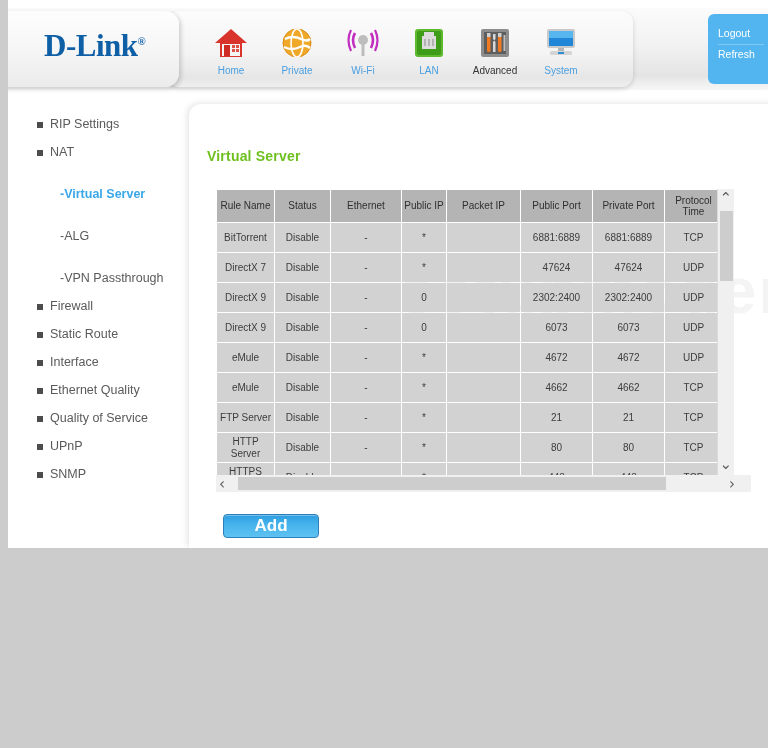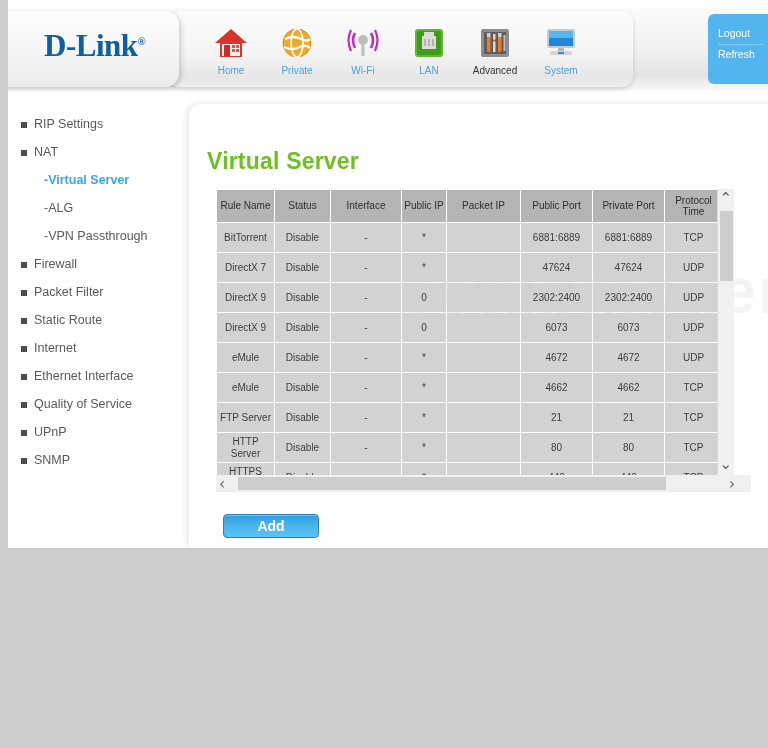--- a/index.html
+++ b/index.html
@@ -118,58 +118,59 @@
     left: 0; top: 96px;
     width: 768px; height: 452px;
   }
   #sidebar {
     position: absolute;
     left: 0; top: 0;
     width: 207px; height: 452px;
     background: #ffffff;
     border-right: 1px solid #e2e2e2;
     padding-top: 14px;
+    padding-left: 16px;
   }
   .side-item {
     font-size: 12.5px;
     color: #5a5a5a;
     padding: 7px 0 7px 26px;
     position: relative;
     cursor: pointer;
     white-space: nowrap;
   }
   .side-item.top::before {
     content: "";
     position: absolute;
     left: 13px; top: 12px;
     width: 6px; height: 6px;
     background: #4c4c4c;
   }
-  .side-item.sub { padding-left: 36px; font-size: 12.5px; }
+  .side-item.sub { padding-left: 36px; font-size: 12.5px; margin-top: 14px; }
   .side-item.sub.active { color: #3aa7e8; font-weight: bold; }
 
   
   #content {
     position: absolute;
     left: 181px; top: 0;
     width: 587px; height: 452px;
     background: #ffffff;
   }
   .content-card {
     position: absolute;
     left: 0px; top: 8px;
     width: 587px; height: 444px;
     background: #ffffff;
     border-top-left-radius: 12px;
     box-shadow: -2px -1px 6px rgba(0,0,0,0.10);
   }
   #page-title {
     position: absolute;
     left: 18px; top: 44px;
-    font-size: 23px;
+    font-size: 14px;
     font-weight: bold;
     color: #6ec021;
     letter-spacing: 0.2px;
   }
   .watermark {
     position: absolute;
     left: 210px; top: 150px;
     font-size: 64px;
     font-weight: bold;
     color: rgba(150,150,150,0.10);
@@ -272,21 +273,21 @@
 
   
   #add-button {
     position: absolute;
     left: 34px; top: 410px;
     width: 96px; height: 24px;
     border: 1px solid #2c7fb8;
     border-radius: 4px;
     background: linear-gradient(to bottom, #2e9de0 0%, #47b4ec 45%, #5ec2f2 100%);
     color: #ffffff;
-    font-size: 14px;
+    font-size: 17px;
     font-weight: bold;
     text-align: center;
     line-height: 22px;
     cursor: pointer;
     z-index: 3;
     box-shadow: inset 0 1px 0 rgba(255,255,255,0.35);
   }
 </style>
 </head>
 <body>
@@ -399,24 +400,23 @@
 
   <div id="body-area">
 
     <div id="sidebar">
         <div class="side-item top">RIP Settings</div>
         <div class="side-item top">NAT</div>
         <div class="side-item sub active">-Virtual Server</div>
         <div class="side-item sub">-ALG</div>
         <div class="side-item sub">-VPN Passthrough</div>
         <div class="side-item top">Firewall</div>
-        <div class="side-item top">Packet Filter</div>
         <div class="side-item top">Static Route</div>
-        <div class="side-item top">Internet</div>
-        <div class="side-item top">Ethernet Interface</div>
+        <div class="side-item top">Interface</div>
+        <div class="side-item top">Ethernet Quality</div>
         <div class="side-item top">Quality of Service</div>
         <div class="side-item top">UPnP</div>
         <div class="side-item top">SNMP</div>
       </div>
 
     <div id="content">
       <div class="content-card">
         <div class="watermark">setupmodem</div>
 
         <div id="page-title">Virtual Server</div>
@@ -433,21 +433,21 @@
                   <col class="c-privip">
                   <col class="c-pubpt">
                 <col class="c-privpt">
                   <col class="c-proto">
                   <col class="c-sched">
               </colgroup>
               <thead>
                 <tr id="hdr-row">
                     <th>Rule Name</th>
                     <th>Status</th>
-                    <th>Interface</th>
+                    <th>Ethernet</th>
                     <th>Public IP</th>
                     <th>Packet IP</th>
                     <th>Public Port</th>
                     <th>Private Port</th>
                     <th>Protocol Time</th>
                     <th>Time Schedule</th>
                   </tr>
               </thead>
               <tbody id="body-rows">
                   <tr>

